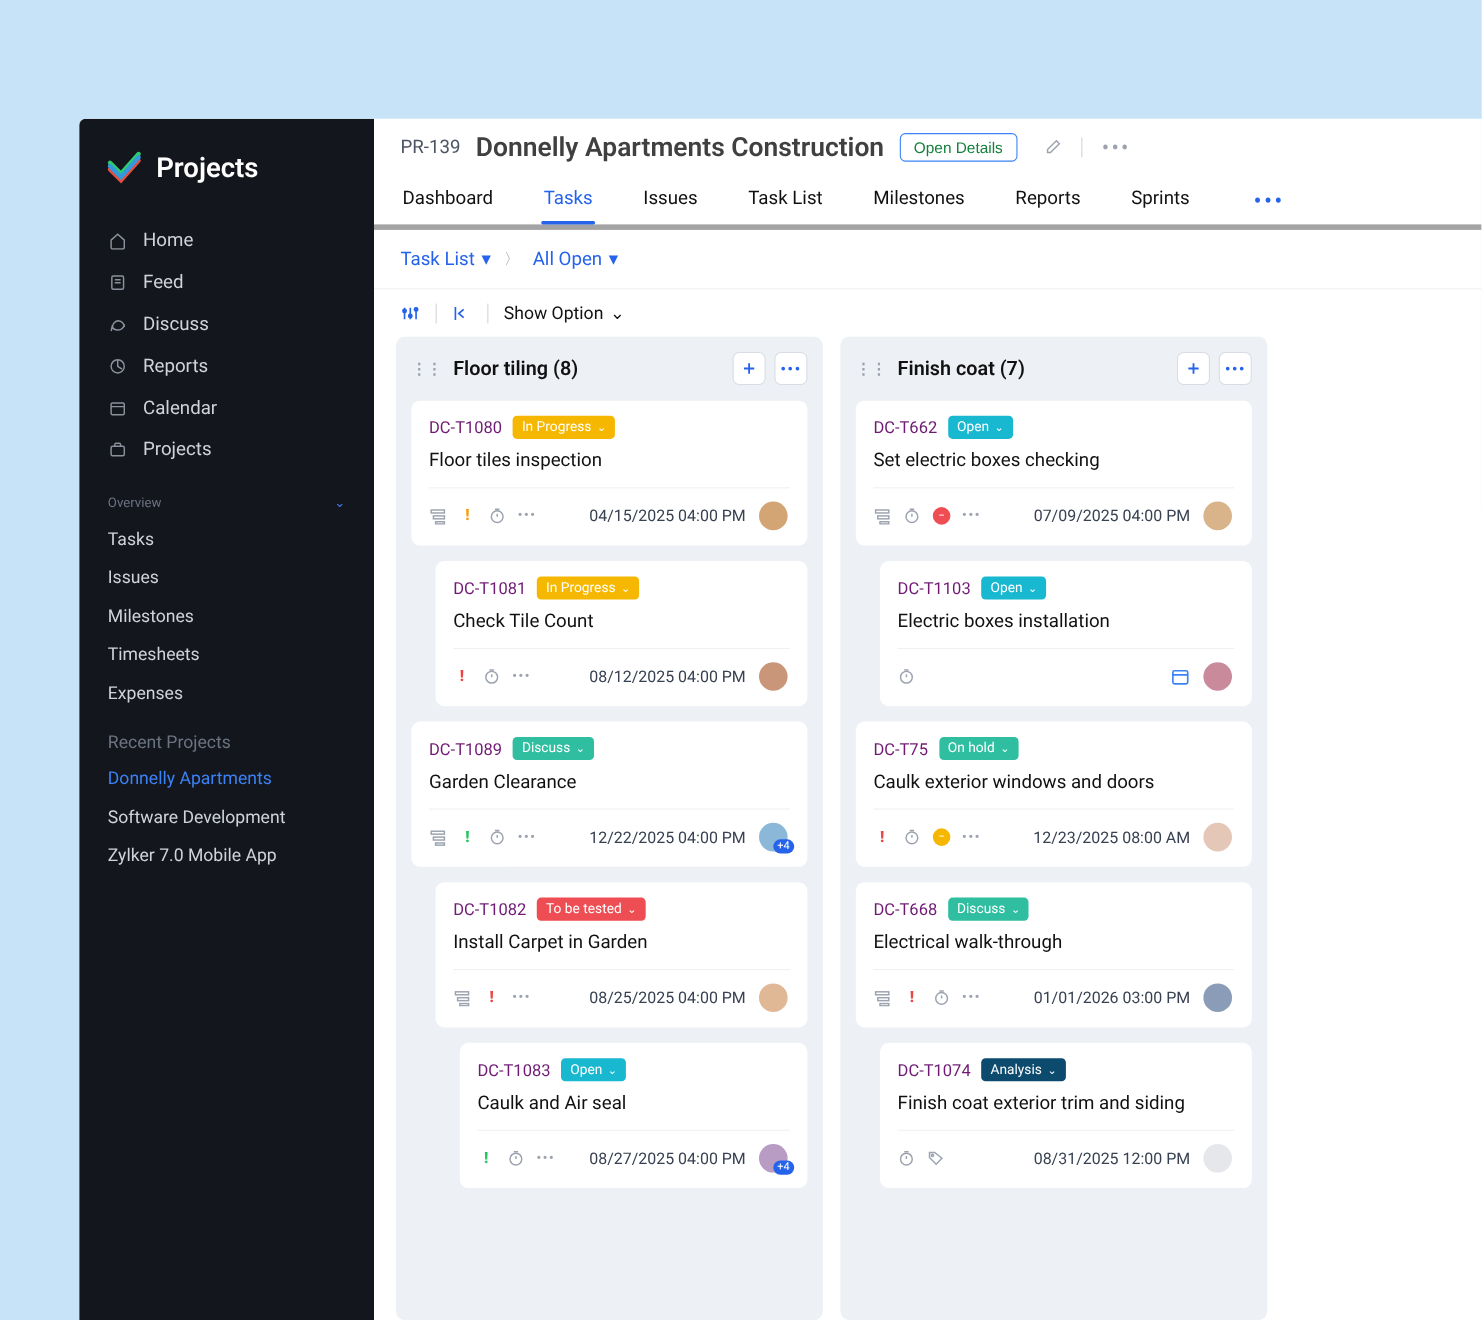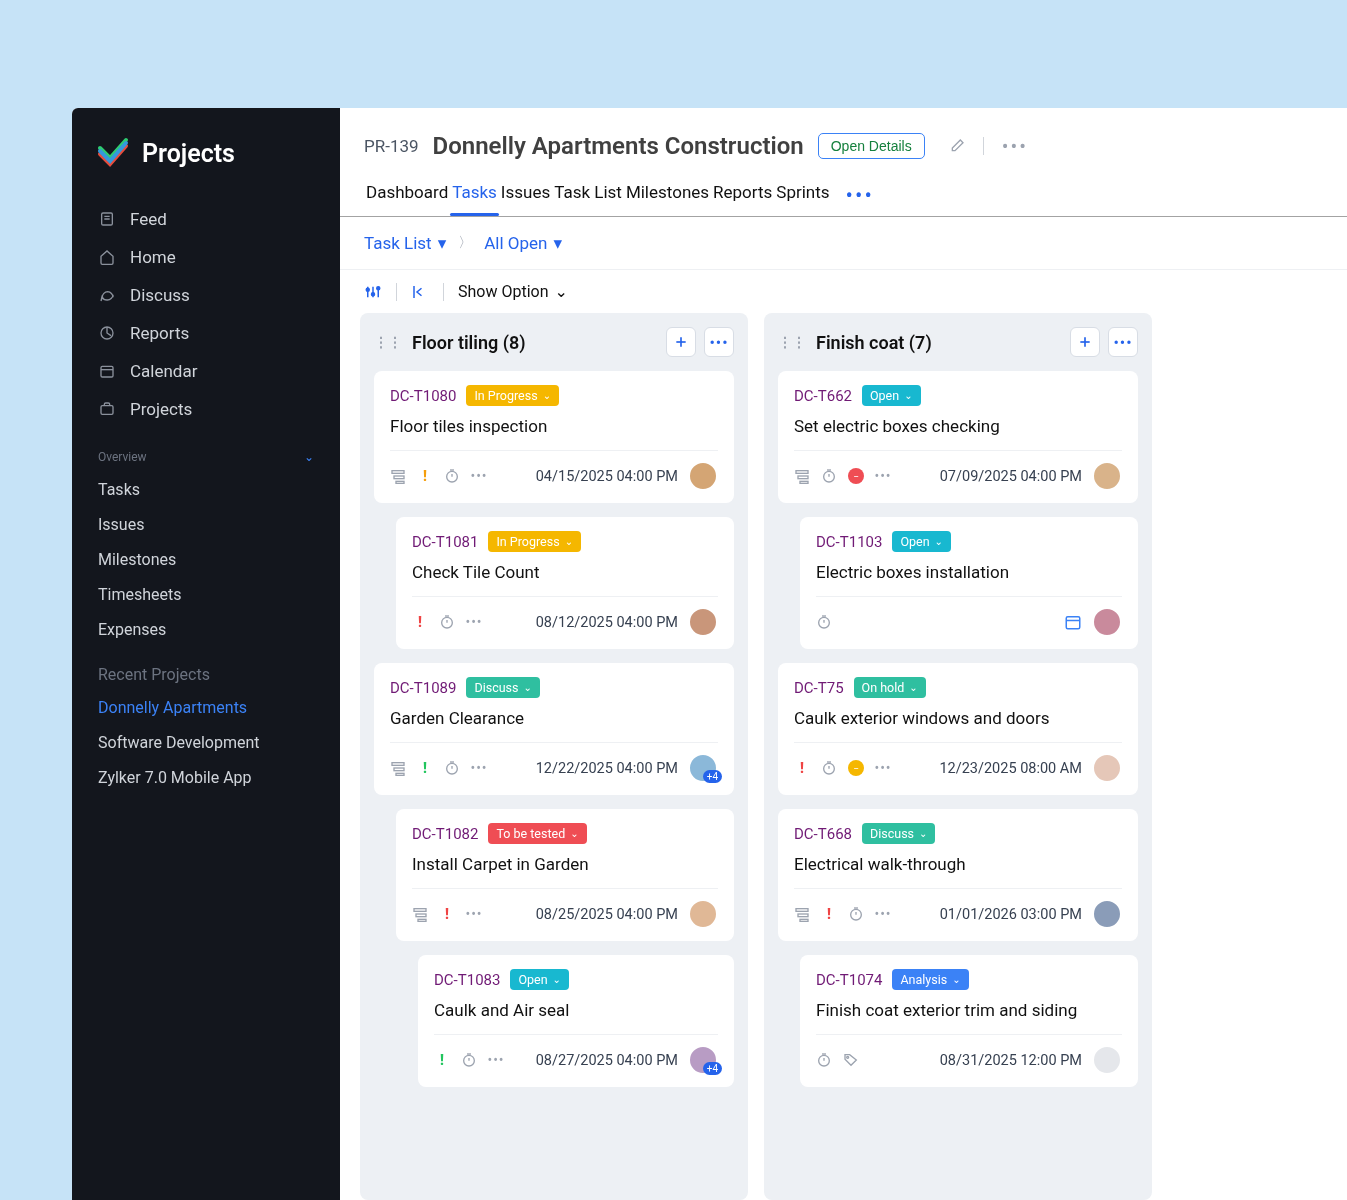--- a/index.html
+++ b/index.html
@@ -11,28 +11,28 @@
 .logo-text { font-size: 25px; font-weight: 600; color: #fff; }
 .nav { padding: 8px 0; }
 .nav-item { display: flex; align-items: center; gap: 14px; padding: 9px 26px; font-size: 17px; color: #d0d4da; cursor: pointer; }
 .nav-item .icon { width: 18px; height: 18px; display: flex; align-items: center; justify-content: center; color: #8b919c; }
 .section-head { display: flex; align-items: center; justify-content: space-between; padding: 14px 26px 8px 26px; font-size: 12px; color: #6c7380; }
 .section-head .chev { color: #3b82f6; }
 .sub-item { padding: 8px 26px; font-size: 16px; color: #d0d4da; cursor: pointer; }
 .sub-item.active { color: #3b82f6; }
 .recent-head { padding: 18px 26px 6px 26px; font-size: 16px; color: #6c7380; }
 .main { flex: 1; background: #fff; display: flex; flex-direction: column; overflow: hidden; }
-.top { padding: 24px 24px 0 24px; border-bottom: 1px solid #a3a3a3; }
+.top { padding: 12px 24px 0 24px; border-bottom: 5px solid #a3a3a3; }
 .title-row { display: flex; align-items: center; gap: 14px; }
 .proj-id { font-size: 17px; color: #4b5563; }
 .proj-title { font-size: 24px; font-weight: 600; color: #404040; }
 .open-details { border: 1px solid #3b82f6; color: #15803d; background: #fff; font-size: 14px; padding: 4px 12px; border-radius: 5px; cursor: pointer; }
 .title-icons { display: flex; align-items: center; gap: 18px; margin-left: 10px; color: #9ca3af; }
 .divider-v { width: 1px; height: 18px; background: #d1d5db; }
-.tabs { display: flex; margin-top: 14px; font-size: 17px; color: #111; align-items: center; }
+.tabs { display: flex; gap: 42px; margin-top: 14px; font-size: 17px; color: #111; align-items: center; }
 .tab { padding: 8px 2px 14px 2px; cursor: pointer; position: relative; }
 .tab.active { color: #2563eb; }
 .tab.active::after { content: ""; position: absolute; left: 0; right: 0; bottom: 0; height: 3px; background: #2563eb; border-radius: 2px; }
 .tabs .more { margin-left: 14px; color: #2563eb; font-size: 22px; letter-spacing: 2px; }
 .sub-bar { padding: 16px 24px; display: flex; align-items: center; gap: 12px; border-bottom: 1px solid #eef0f3; }
 .crumb { color: #2563eb; font-size: 17px; display: flex; align-items: center; gap: 6px; cursor: pointer; }
 .crumb-sep { color: #9ca3af; font-size: 14px; }
 .toolbar { padding: 12px 24px; display: flex; align-items: center; gap: 14px; font-size: 16px; color: #111; }
 .tool-ic { color: #2563eb; width: 18px; }
 .show-opt { display: flex; align-items: center; gap: 6px; cursor: pointer; }
@@ -47,21 +47,21 @@
 .card { background: #fff; border-radius: 8px; padding: 14px 16px 12px 16px; }
 .card.indent { margin-left: 22px; }
 .card .row1 { display: flex; align-items: center; gap: 10px; margin-bottom: 10px; }
 .task-id { font-size: 15px; color: #701a75; }
 .badge { font-size: 12.5px; padding: 3px 8px; border-radius: 4px; color: #fff; display: inline-flex; align-items: center; gap: 5px; cursor: pointer; }
 .badge .chev { font-size: 10px; }
 .b-yellow { background: #f5b700; color: #fff; }
 .b-cyan { background: #18b8d0; }
 .b-teal { background: #2fbfa0; }
 .b-red { background: #ef4d54; }
-.b-orange { background: #3b82f6; }
+.b-orange { background: #0c4a6e; }
 .card-title { font-size: 17px; color: #111; margin-bottom: 14px; }
 .card-foot { display: flex; align-items: center; justify-content: space-between; border-top: 1px solid #eef0f3; padding-top: 10px; }
 .foot-left { display: flex; align-items: center; gap: 11px; color: #9ca3af; font-size: 14px; }
 .foot-right { display: flex; align-items: center; gap: 10px; }
 .date { font-size: 14.5px; color: #374151; }
 .avatar { width: 30px; height: 30px; border-radius: 50%; background: #e5c7b8; display: inline-block; border: 2px solid #fff; position: relative; }
 .avatar.placeholder { background: #e5e7eb; }
 .avatar .plus-badge { position: absolute; right: -6px; bottom: -2px; background: #2563eb; color: #fff; font-size: 10px; border-radius: 8px; padding: 1px 4px; }
 .pri-red { color: #ef4444; }
 .pri-yellow { color: #f59e0b; }
@@ -86,34 +86,34 @@
           <path d="M4 15 L14 25 L30 7" stroke="#3498db" stroke-width="4" fill="none" stroke-linecap="round"></path>
         </svg>
       </span>
       <span class="logo-text">Projects</span>
     </div>
 
     <nav class="nav">
       <div class="nav-item">
           <span class="icon">
             <svg width="16" height="16" viewBox="0 0 24 24" fill="none" stroke="currentColor" stroke-width="2">
+              <path d="M3 11l9-8 9 8v10a2 2 0 01-2 2H5a2 2 0 01-2-2z"></path>
+            </svg>
+          </span>
+          <span>Home</span>
+        </div>
+      <div class="nav-item">
+          <span class="icon">
+            <svg width="16" height="16" viewBox="0 0 24 24" fill="none" stroke="currentColor" stroke-width="2">
               <rect x="4" y="3" width="16" height="18" rx="2"></rect>
               <line x1="8" y1="8" x2="16" y2="8"></line>
               <line x1="8" y1="12" x2="16" y2="12"></line>
             </svg>
           </span>
           <span>Feed</span>
-        </div>
-      <div class="nav-item">
-          <span class="icon">
-            <svg width="16" height="16" viewBox="0 0 24 24" fill="none" stroke="currentColor" stroke-width="2">
-              <path d="M3 11l9-8 9 8v10a2 2 0 01-2 2H5a2 2 0 01-2-2z"></path>
-            </svg>
-          </span>
-          <span>Home</span>
         </div>
       <div class="nav-item">
           <span class="icon">
             <svg width="16" height="16" viewBox="0 0 24 24" fill="none" stroke="currentColor" stroke-width="2">
               <path d="M21 11.5a8.38 8.38 0 01-9 8 8.5 8.5 0 01-7.6-4.7L3 21l1.9-5.7a8.38 8.38 0 018.1-8.3 8.5 8.5 0 018 8.5z"></path>
             </svg>
           </span>
           <span>Discuss</span>
         </div>
       <div class="nav-item">

